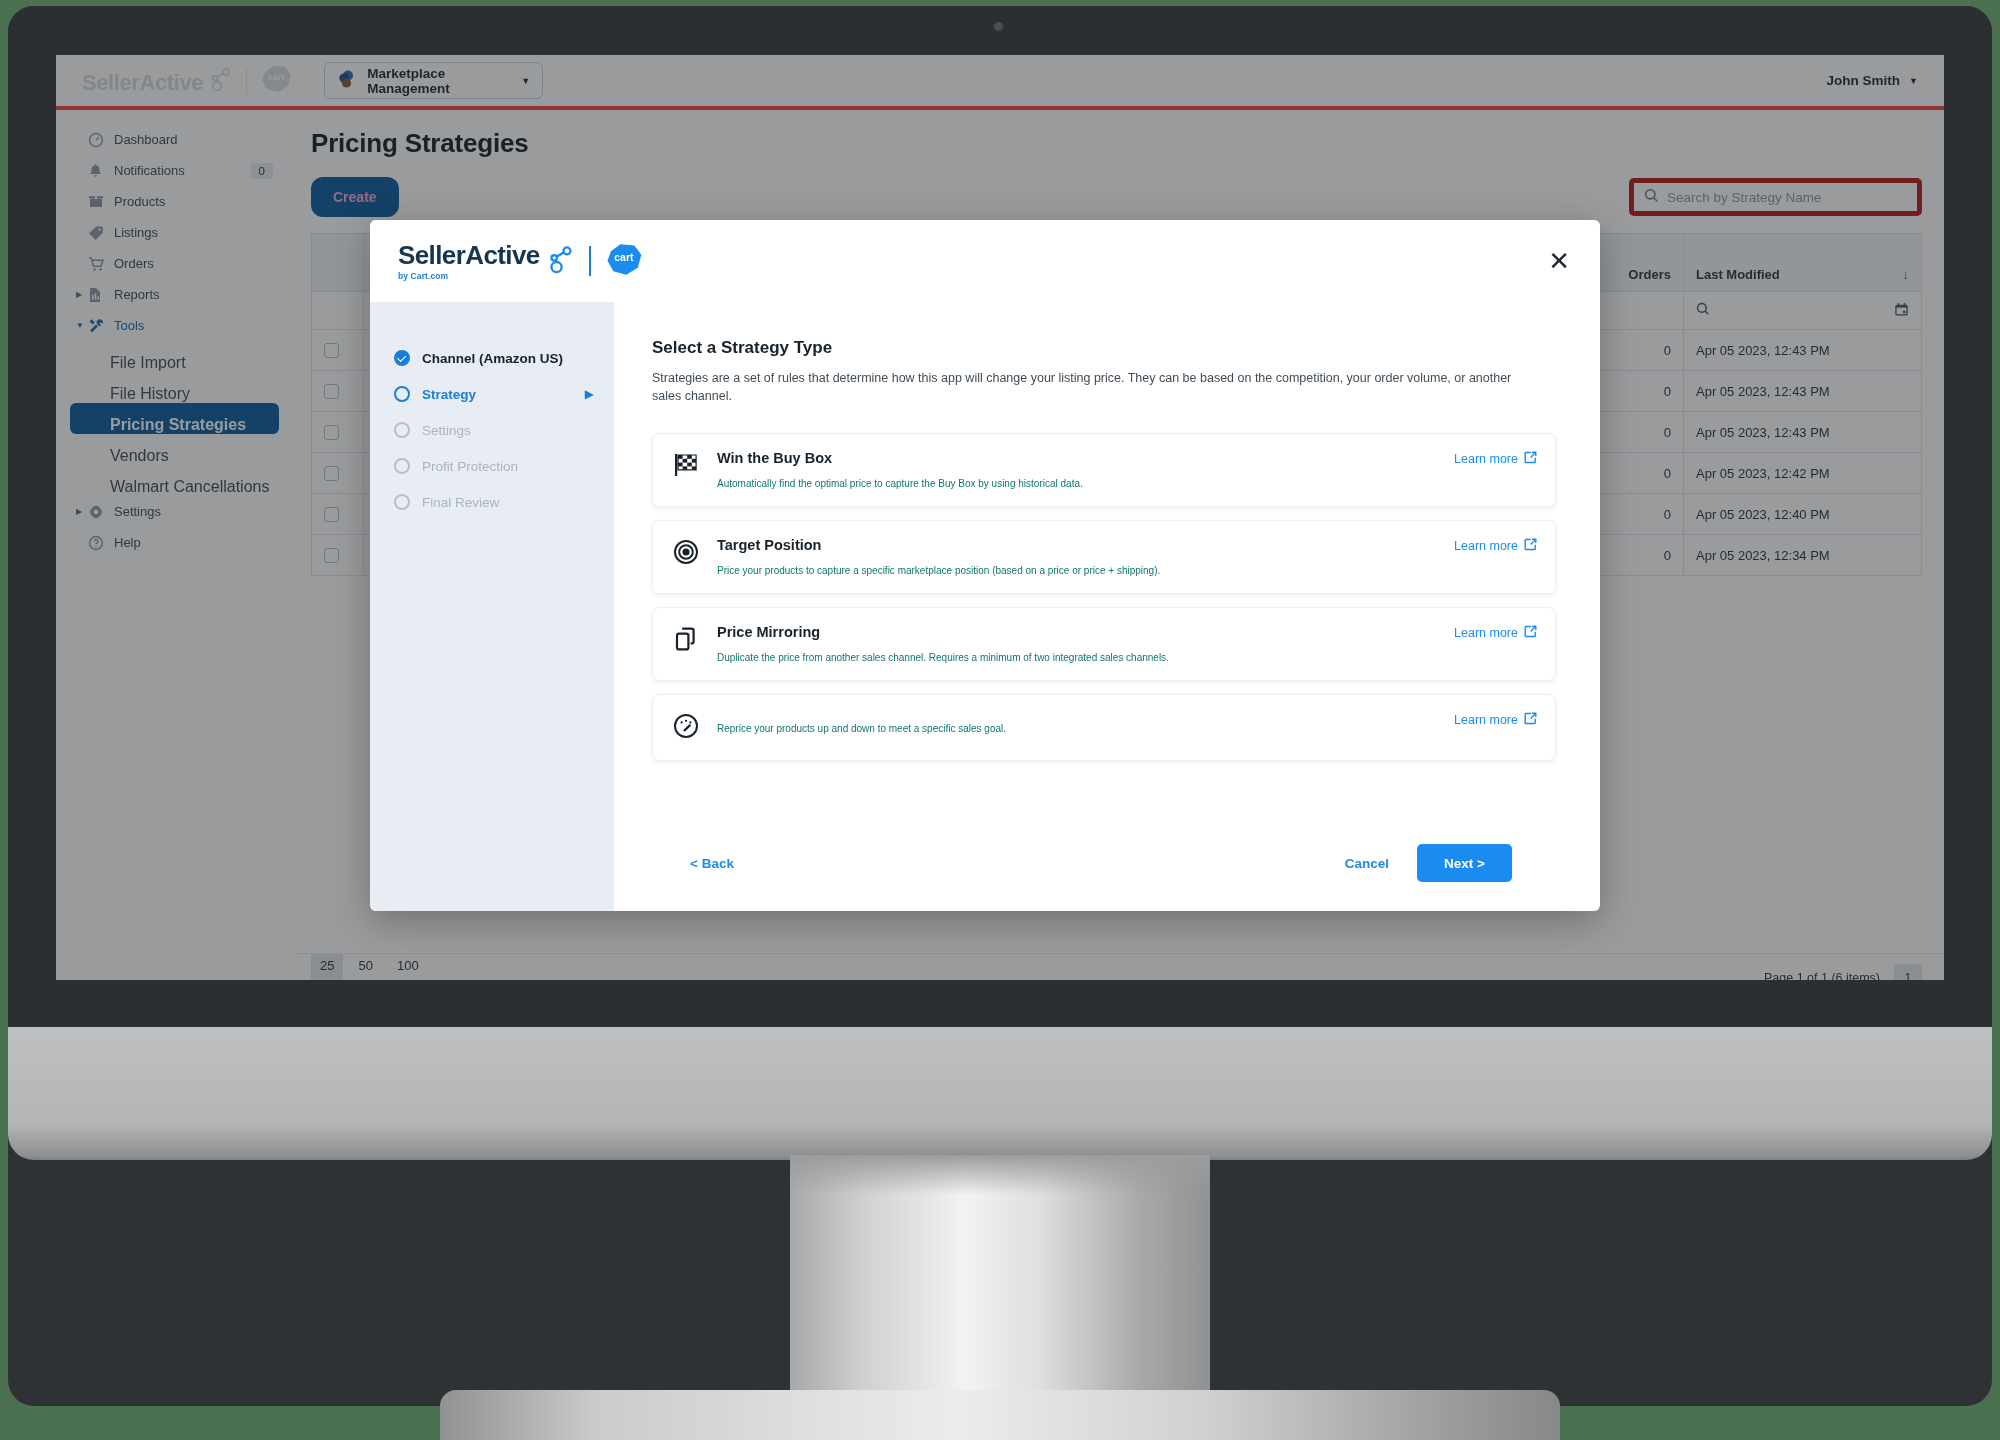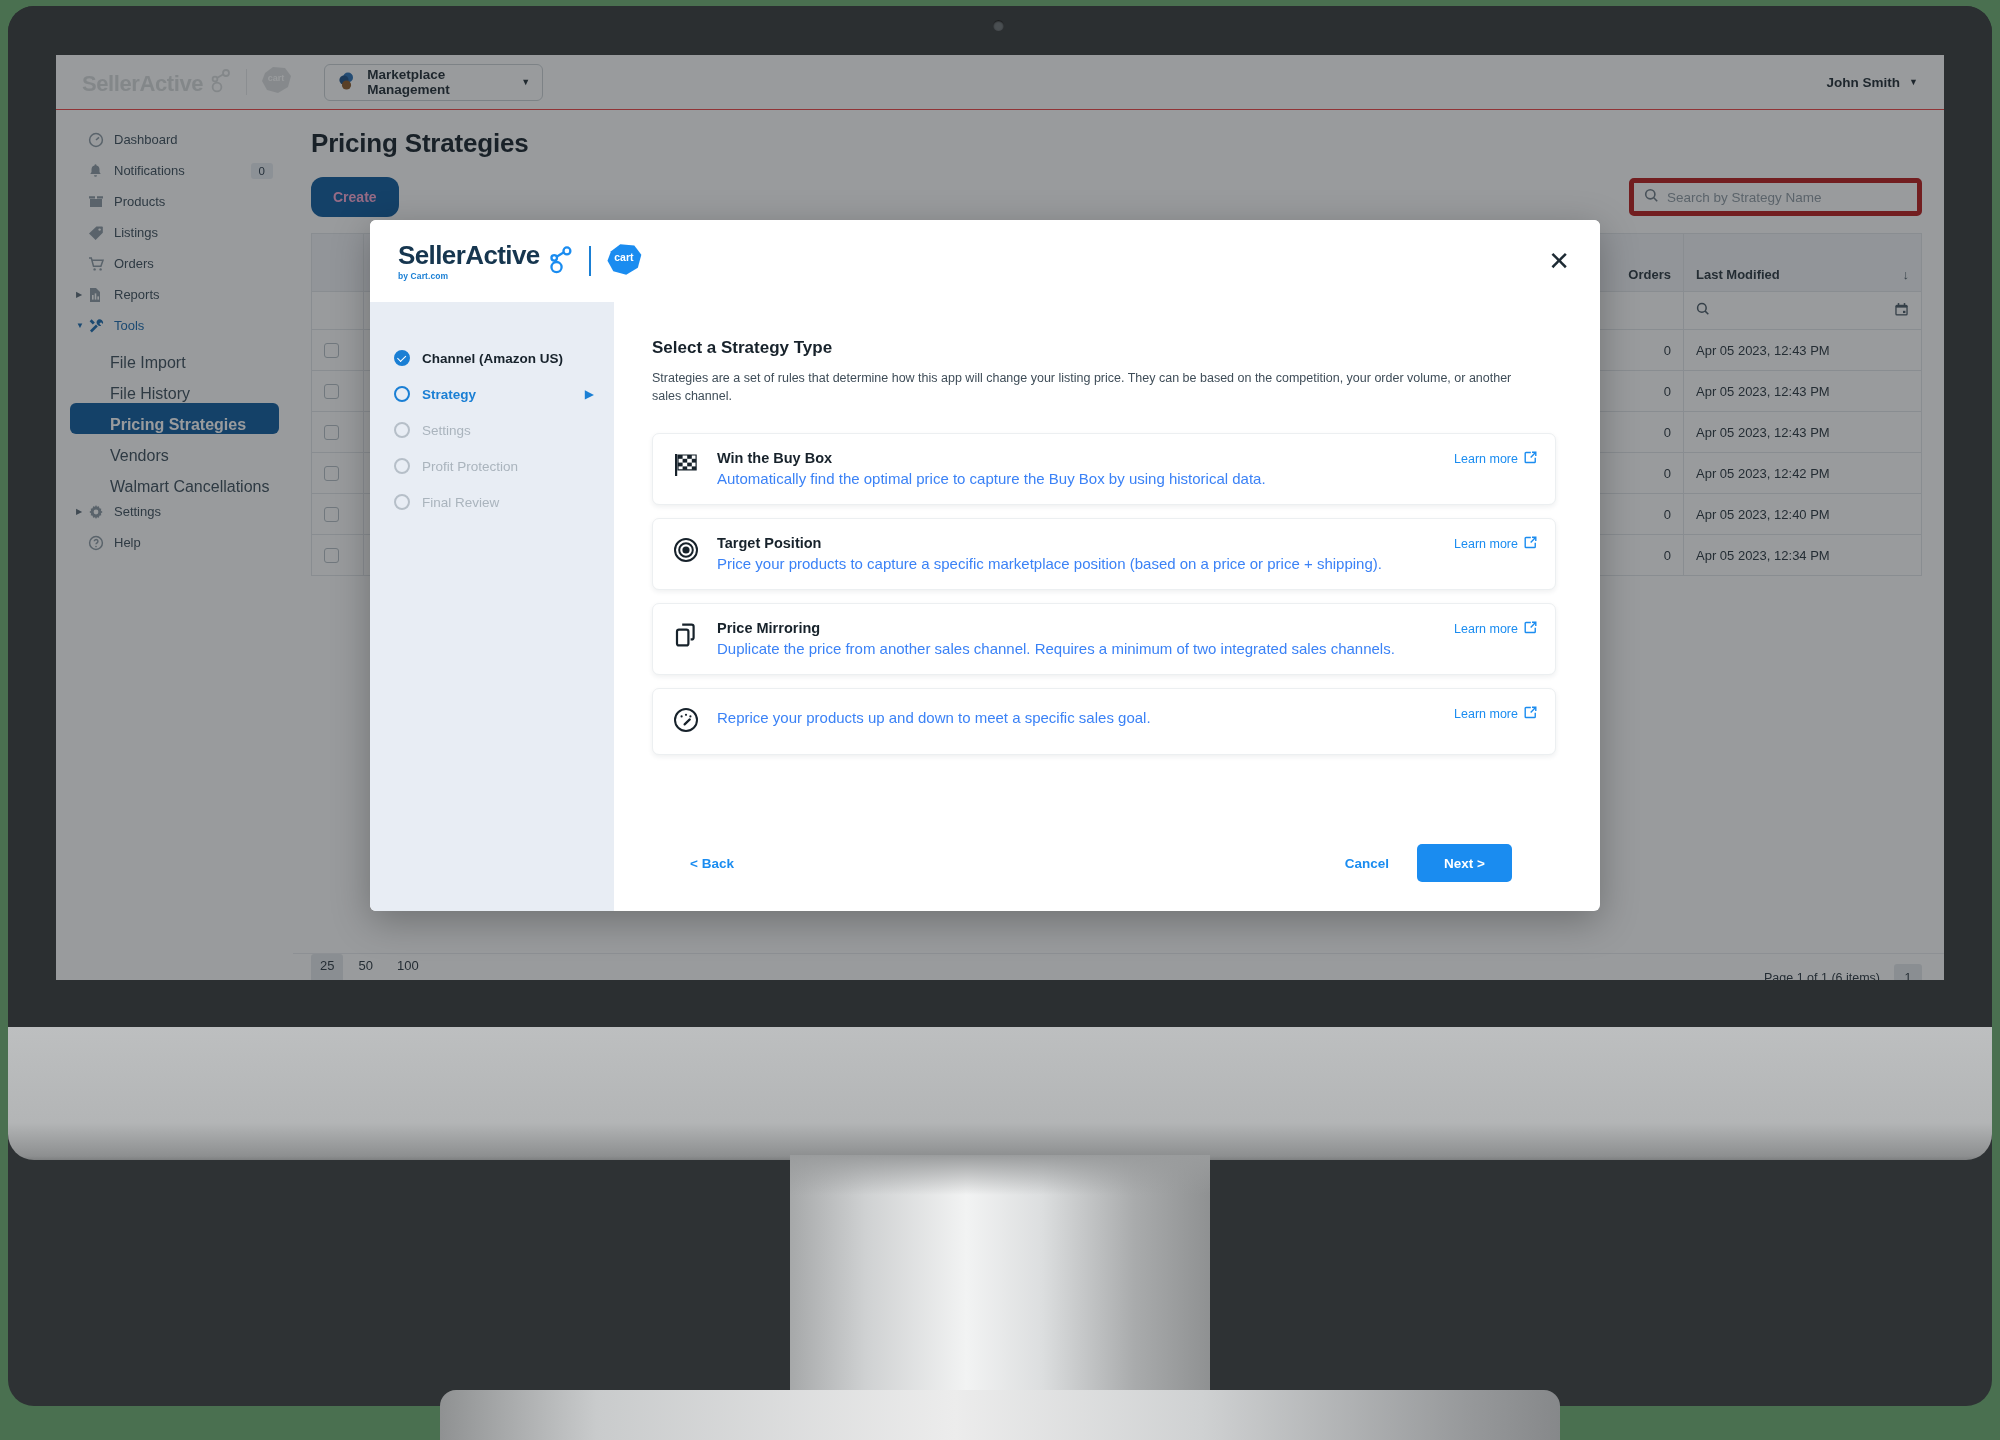--- a/index.html
+++ b/index.html
@@ -62,21 +62,21 @@
     overflow: hidden;
   }
 
   
   .app-header {
     position: absolute; left: 0; top: 0;
     width: 100%; height: 55px;
     background: #fff;
     display: flex; align-items: center;
     padding: 0 26px;
-    border-bottom: 1px solid #ef4444;
+    border-bottom: 4px solid #ef4444;
   }
   .sa-logo-dim { display: flex; align-items: flex-end; opacity: .35; }
   .sa-logo-dim .wordmark {
     font-size: 22px; font-weight: 700; color: #8f979b; letter-spacing: -.4px;
   }
   .sa-logo-dim .molecule { margin-left: 4px; }
   .sa-divider-v { width: 1px; height: 26px; background: #cfd4d7; margin: 0 13px; opacity:.55; }
   .cart-dim { opacity: .30; }
 
   .mkt-select {
@@ -252,21 +252,21 @@
   .cards { margin-top: 28px; display: flex; flex-direction: column; gap: 13px; }
   .card {
     background: #fff; border: 1px solid #eceff1; border-radius: 7px;
     box-shadow: 0 2px 5px rgba(25,40,55,.07);
     padding: 16px 18px 17px 20px;
     display: flex; align-items: flex-start;
   }
   .card-ico { width: 44px; flex: none; color: #17222b; padding-top: 2px; }
   .card-main { flex: 1; min-width: 0; }
   .card-title { font-size: 14.5px; font-weight: 700; color: #17222b; }
-  .card-desc { margin-top: 4px; font-size: 15px; color: #3b82f6; }
+  .card-desc { margin-top: 12px; font-size: 10px; color: #0f766e; }
   .learn {
     display: flex; align-items: center; gap: 6px; flex: none;
     color: #1a8cf0; font-size: 12.5px; padding-top: 1px; text-decoration: none;
   }
 
   .modal-foot {
     margin-top: auto; display: flex; align-items: center;
     padding: 0 44px 0 38px; height: 96px; flex: none;
   }
   .back-link { color: #1a8cf0; font-size: 13.5px; font-weight: 700; text-decoration: none; }

